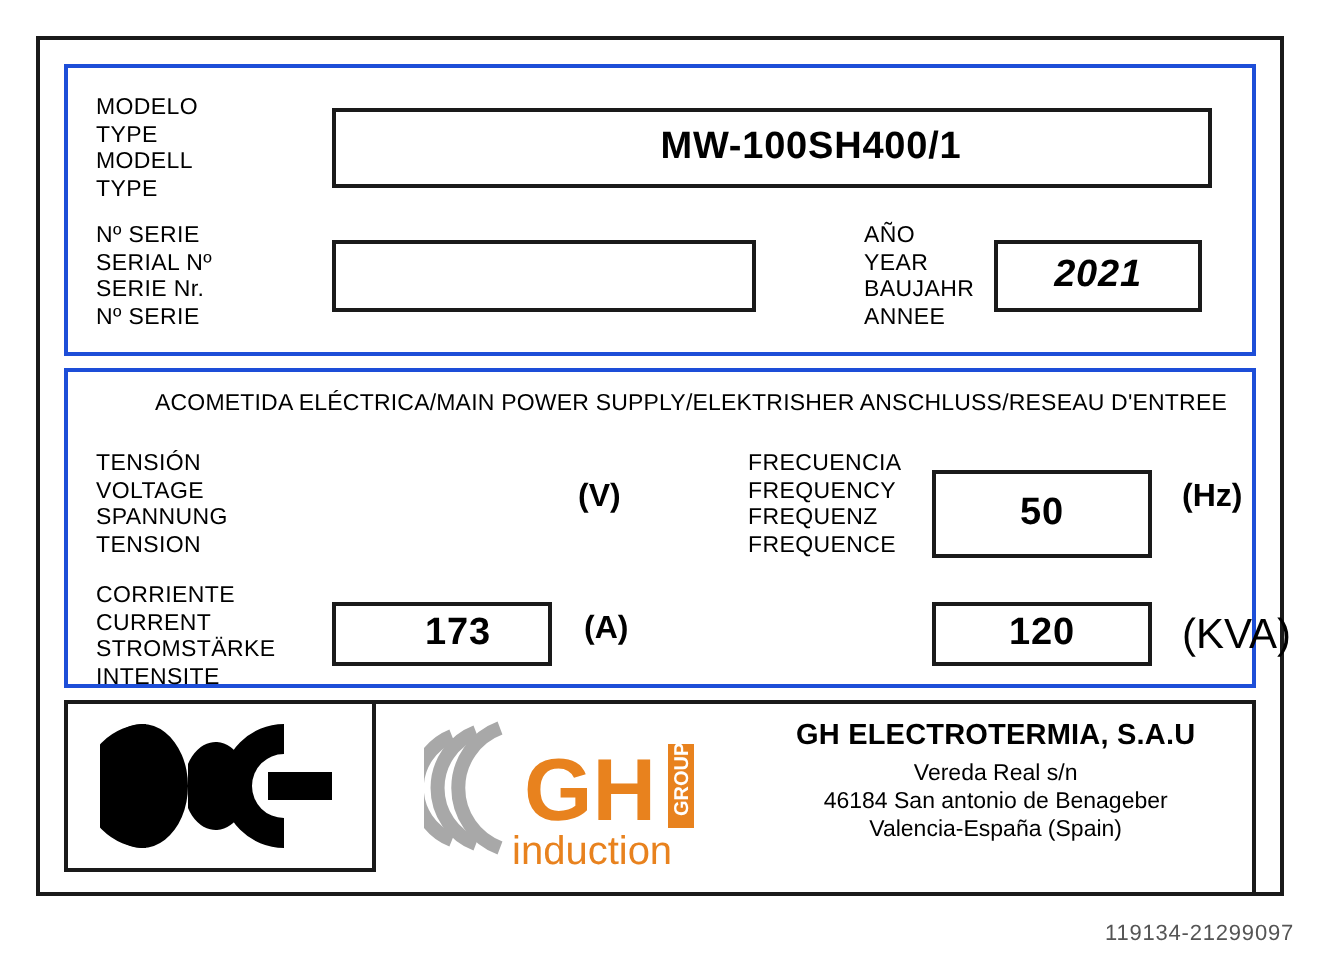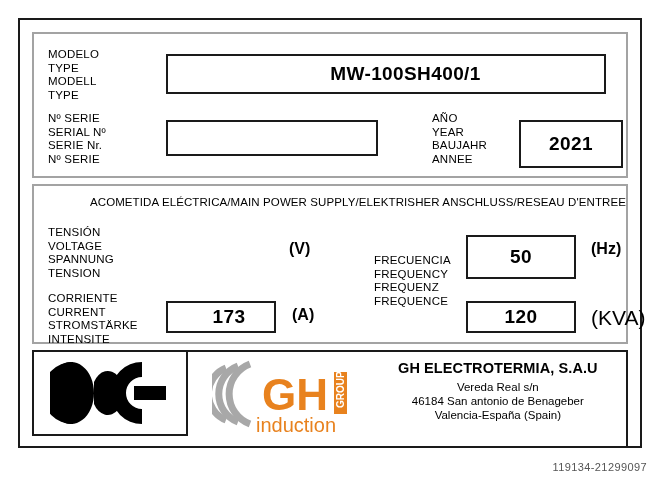--- a/index.html
+++ b/index.html
@@ -25,21 +25,21 @@
     border: 2px solid #1a1a1a;
     box-sizing: border-box;
     background: #ffffff;
   }
 
   
   .sec {
     position: absolute;
     left: 12px;
     right: 12px;
-    border: 2px solid #a3a3a3;
+    border: 2px solid #1d4ed8;
     box-sizing: border-box;
     background: #ffffff;
   }
   #sec-id {
     top: 12px;
     height: 146px;
   }
   #sec-power {
     top: 164px;
     height: 160px;
@@ -93,43 +93,44 @@
     width: 212px;
     height: 36px;
   }
   #year-labels {
     position: absolute;
     left: 398px;
     top: 78px;
   }
   #year-box {
     position: absolute;
-    left: 485px;
+    left: 463px;
     top: 86px;
     width: 104px;
-    height: 48px;
+    height: 36px;
+    font-style: italic;
   }
 
   
   #supply-title {
     position: absolute;
     top: 10px;
     left: 0;
     right: 0;
-    text-align: right;
+    text-align: center;
     font-size: 11.5px;
     letter-spacing: 0.1px;
     padding-left: 31px;
   }
 
   #voltage-labels { position: absolute; left: 14px; top: 40px; }
   #voltage-box { position: absolute; left: 132px; top: 49px; width: 110px; height: 32px; }
   #voltage-unit { position: absolute; left: 255px; top: 54px; font-size: 16px; font-weight: 700; }
 
-  #freq-labels { position: absolute; left: 340px; top: 40px; margin-top: 28px; }
+  #freq-labels { position: absolute; left: 340px; top: 40px; }
   #freq-box { position: absolute; left: 432px; top: 49px; width: 110px; height: 44px; }
   #freq-unit { position: absolute; left: 557px; top: 54px; font-size: 16px; font-weight: 700; }
 
   #current-labels { position: absolute; left: 14px; top: 106px; }
   #current-box { position: absolute; left: 132px; top: 115px; width: 110px; height: 32px; padding-left: 16px; }
   #current-unit { position: absolute; left: 258px; top: 120px; font-size: 16px; font-weight: 700; }
 
   #power-labels { position: absolute; left: 340px; top: 106px; }
   #power-box { position: absolute; left: 432px; top: 115px; width: 110px; height: 32px; }
   #power-unit { position: absolute; left: 557px; top: 120px; font-size: 21px; font-weight: 400; }

